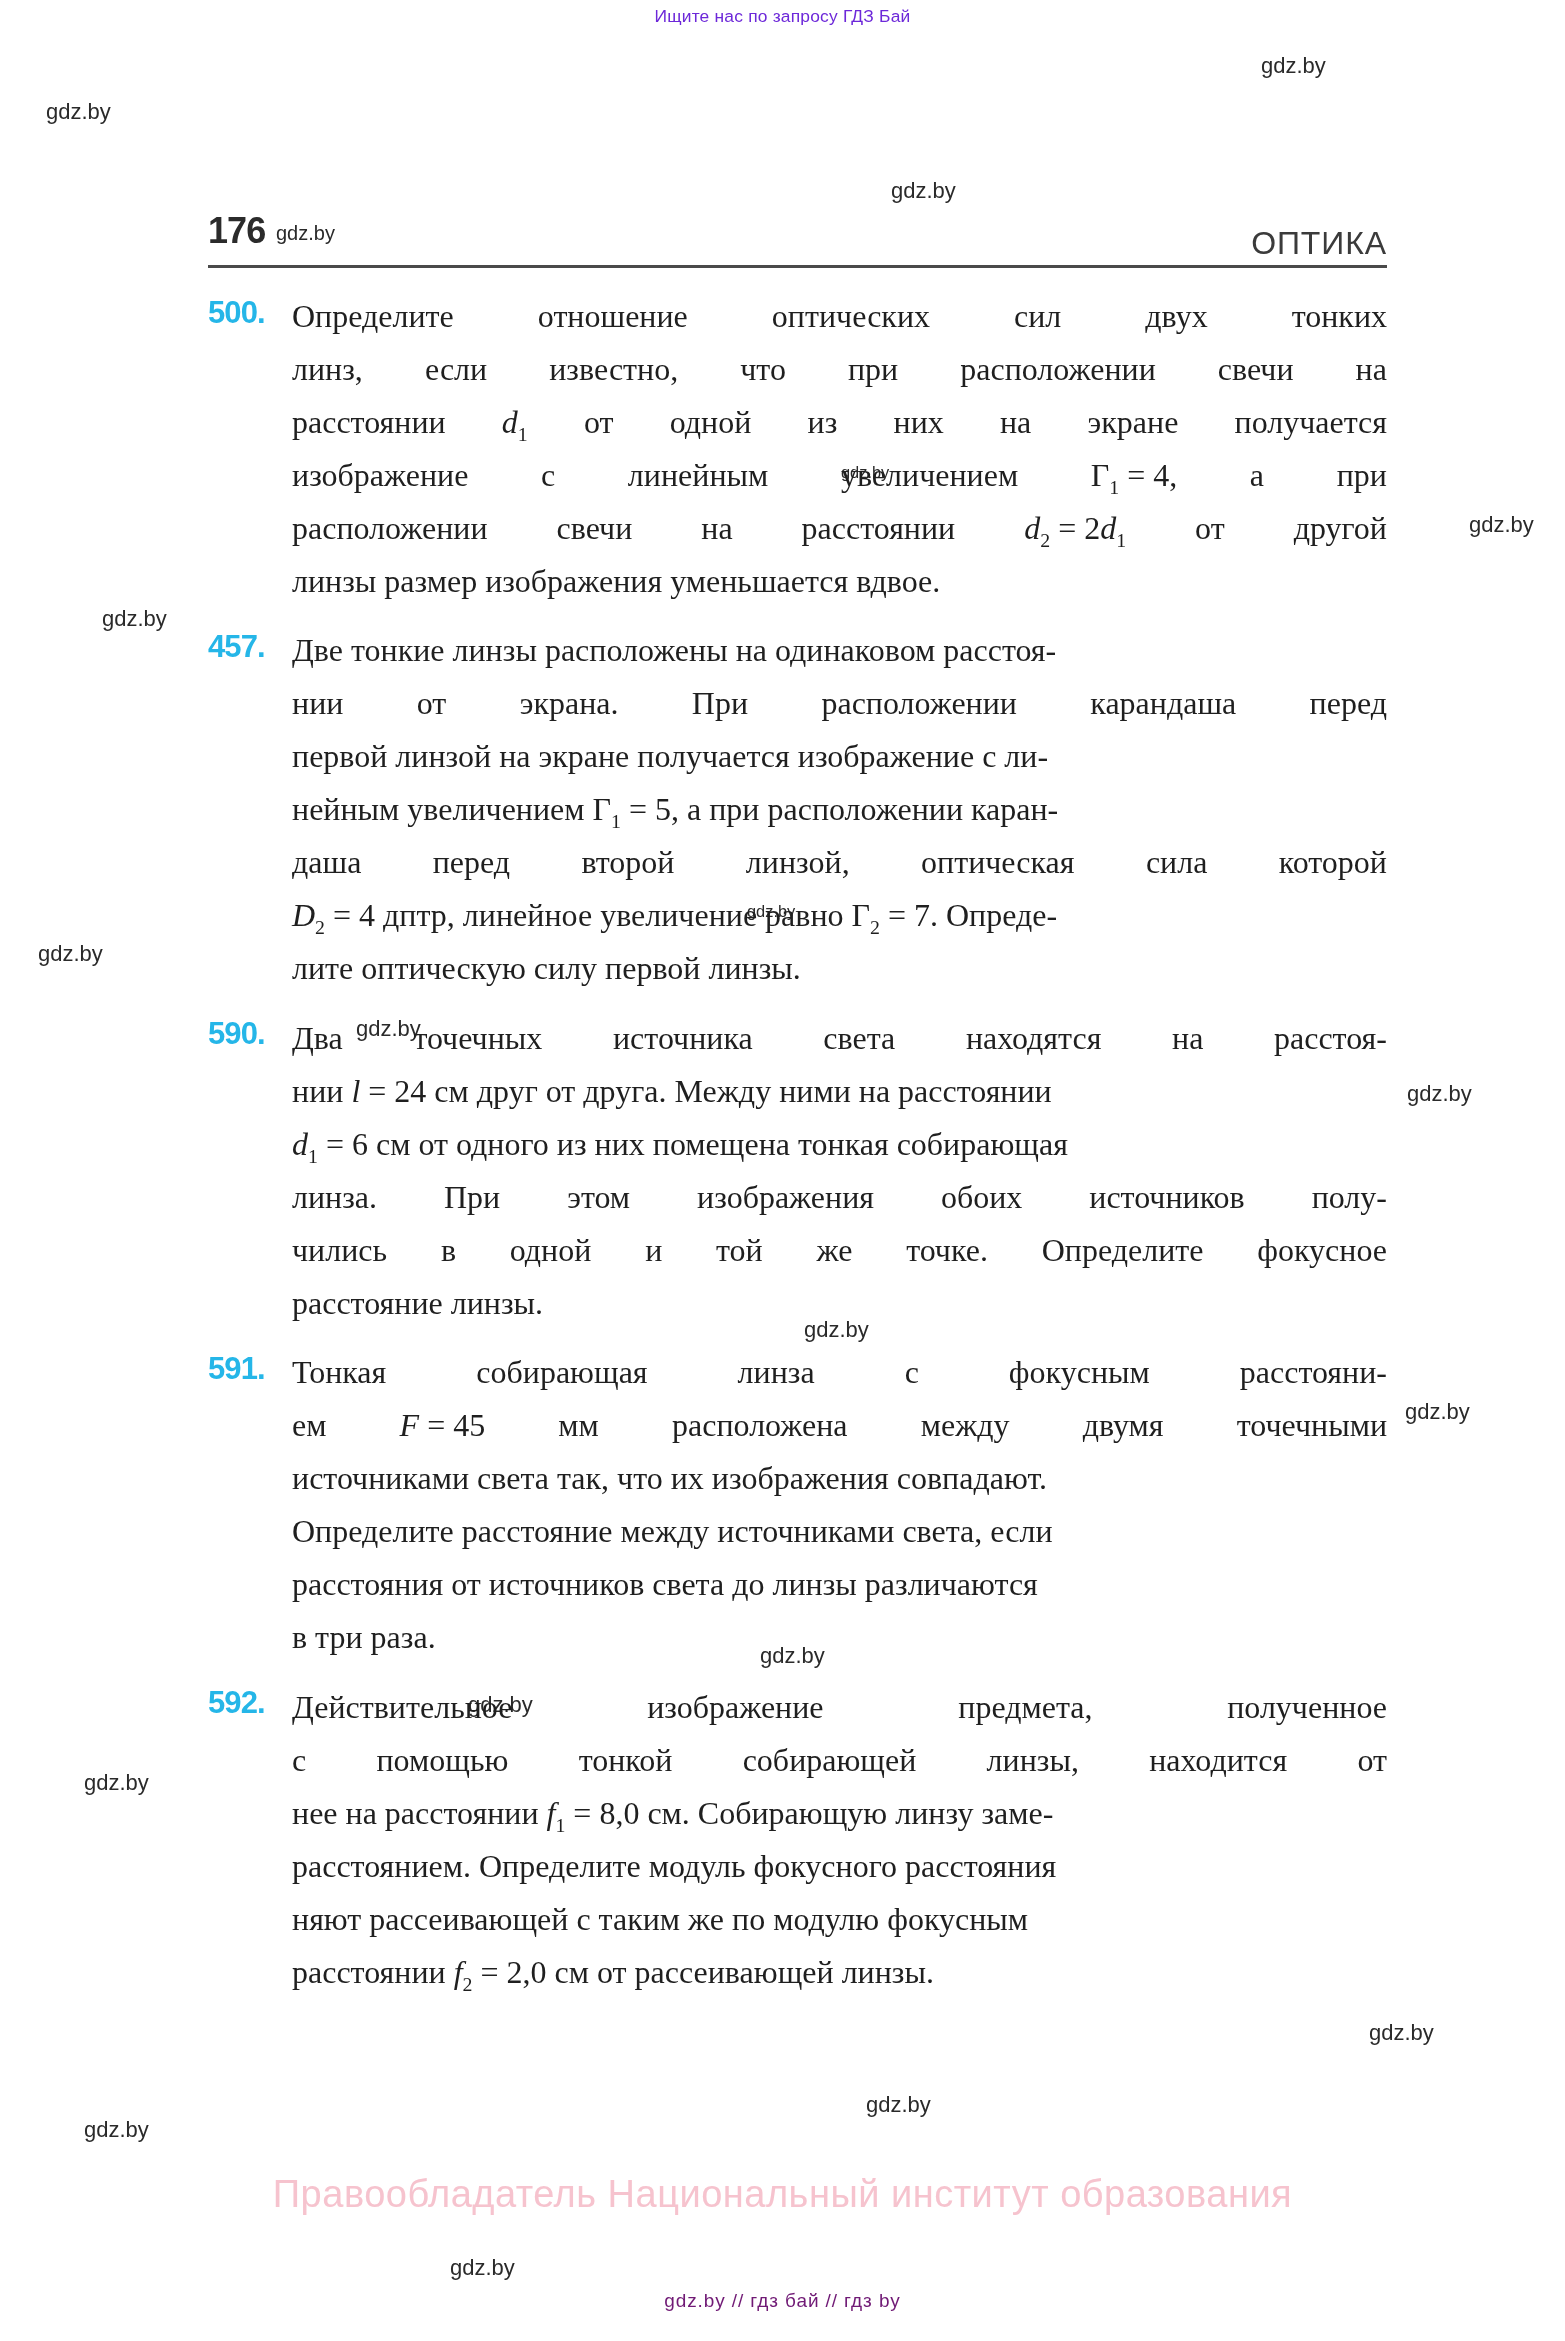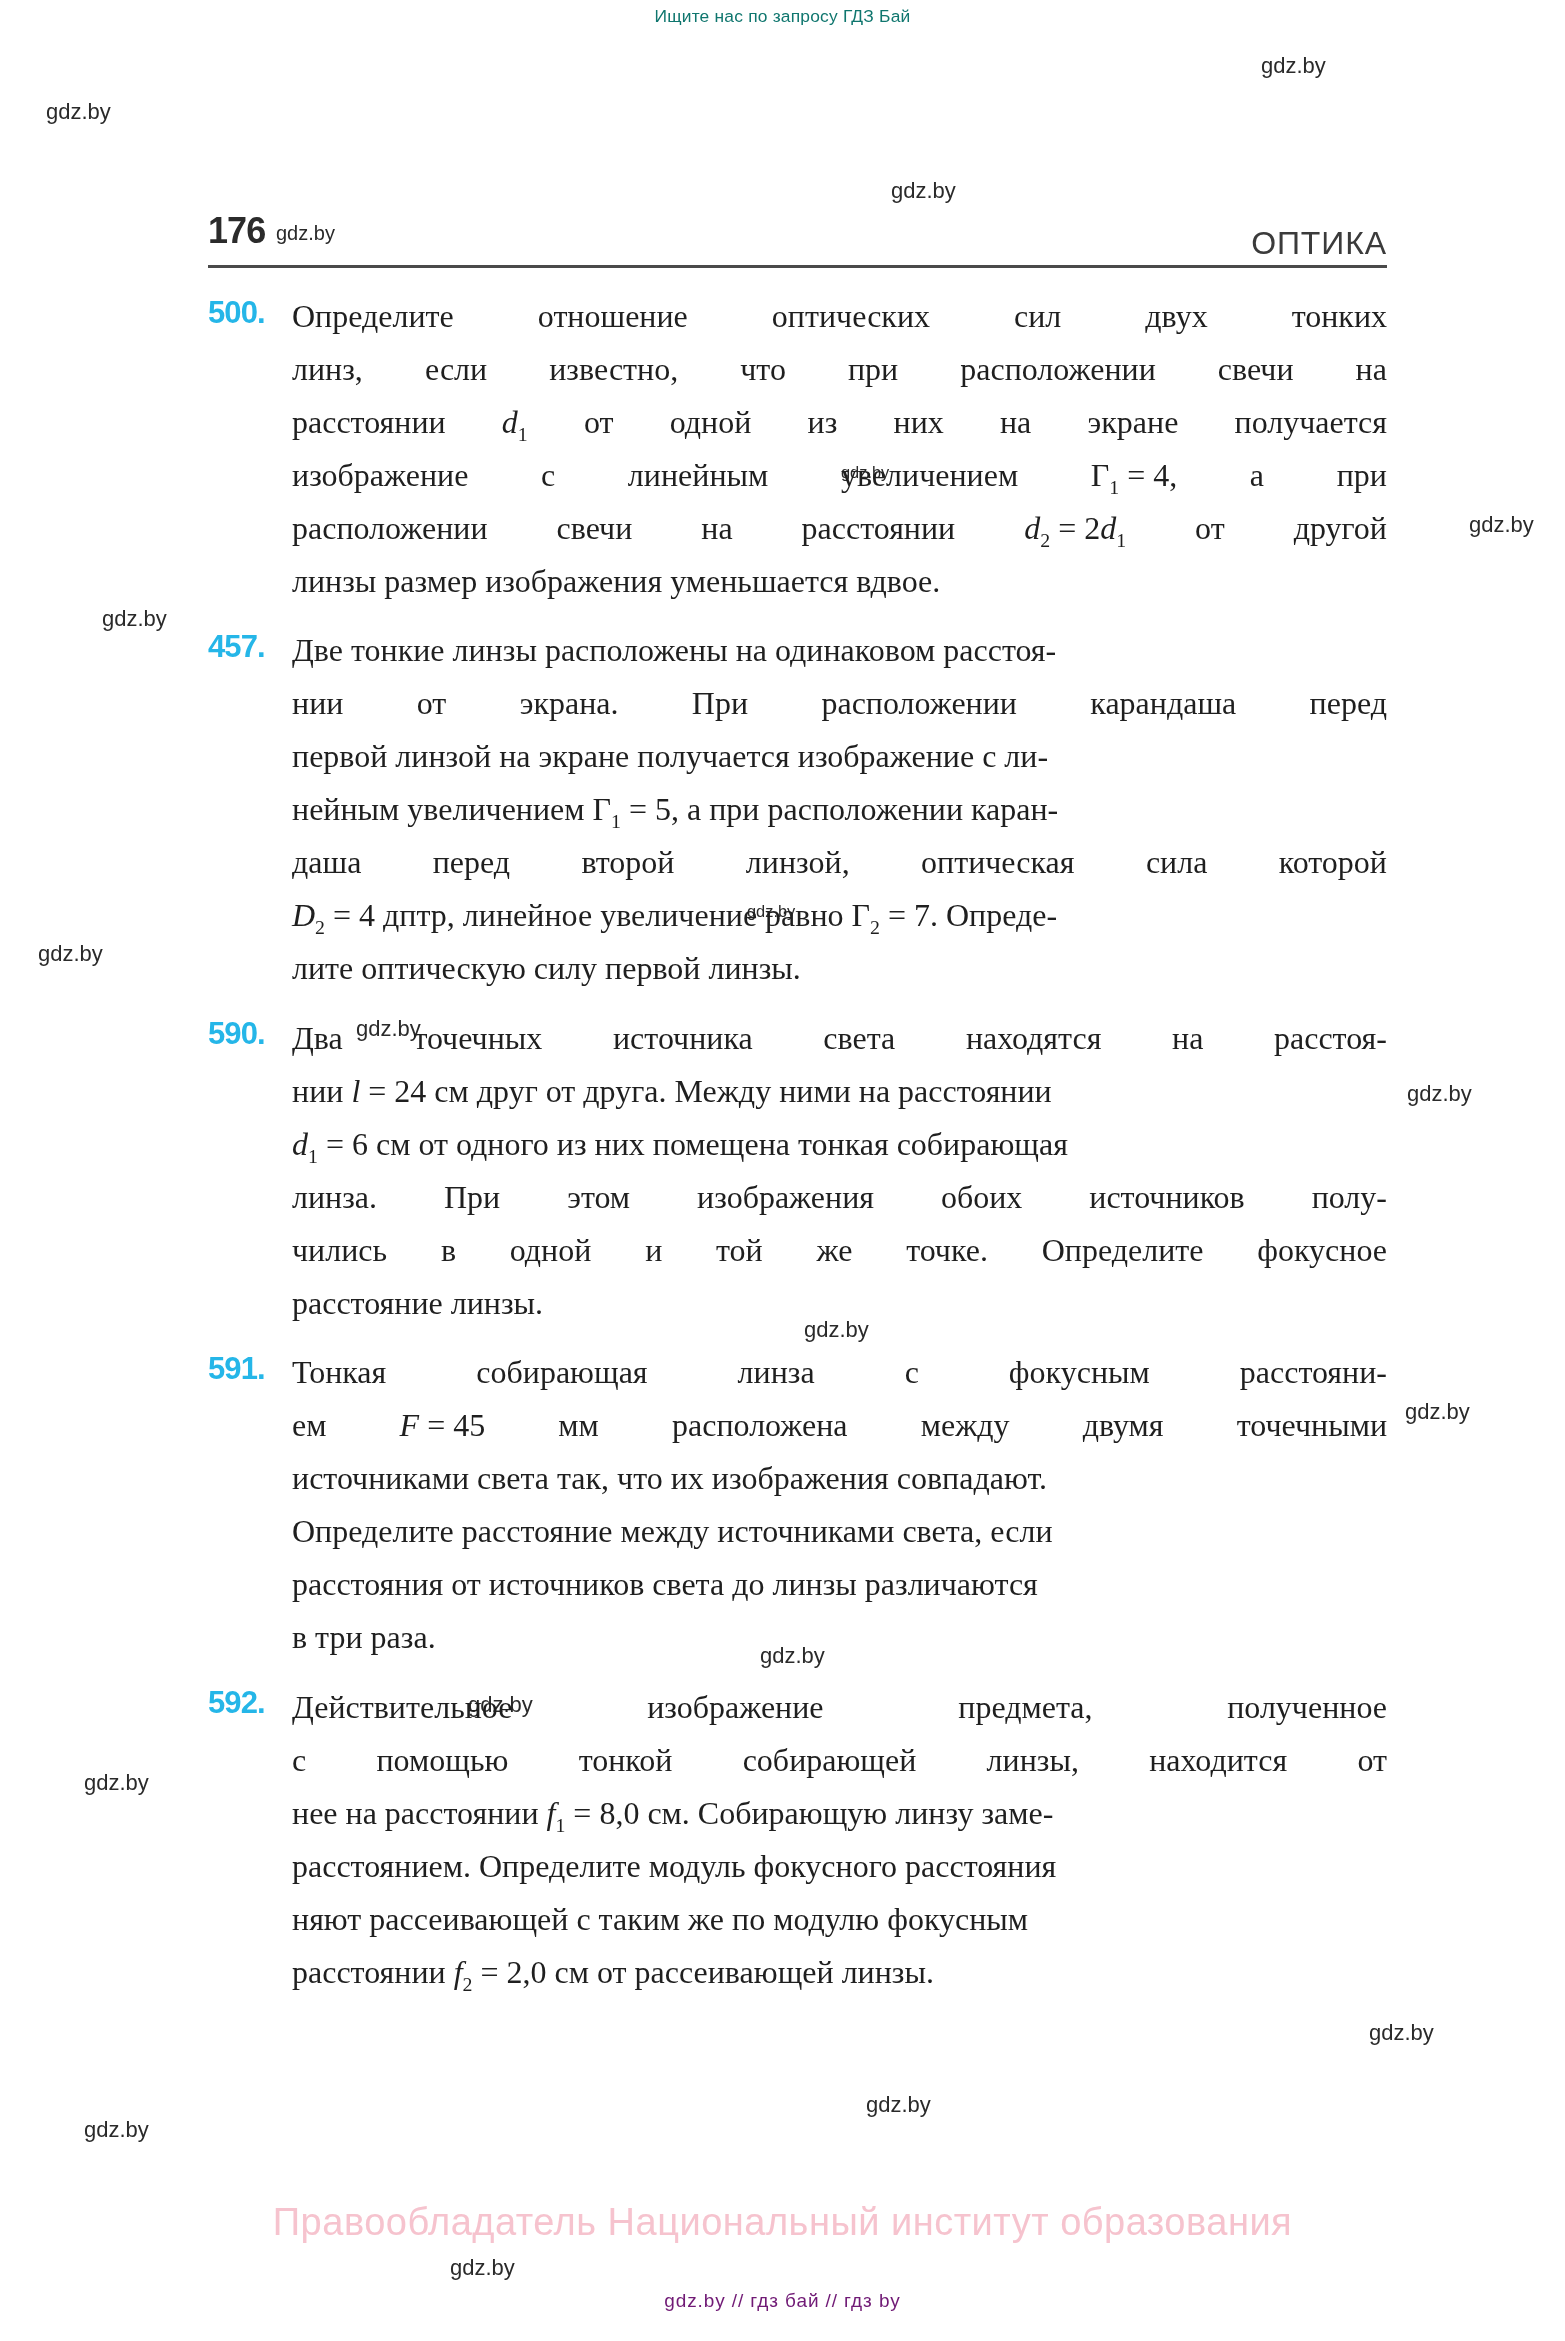--- a/index.html
+++ b/index.html
@@ -18,21 +18,21 @@
 
   
   .promo-banner {
     position: absolute;
     top: 5.5px;
     left: 0;
     width: 100%;
     text-align: center;
     font-family: "Liberation Sans", sans-serif;
     font-size: 17.4px;
-    color: #0f766e;
+    color: #6d28d9;
     letter-spacing: 0.2px;
   }
 
   
   .wm {
     position: absolute;
     font-family: "Liberation Sans", sans-serif;
     color: #2a2a2a;
     white-space: nowrap;
     font-weight: 400;
@@ -138,21 +138,20 @@
   .copyright-wm {
     position: absolute;
     left: 0;
     right: 0;
     top: 2173px;
     text-align: center;
     font-family: "Liberation Sans", sans-serif;
     font-size: 38px;
     color: #f6c3ce;
     letter-spacing: 0.5px;
-    margin-top: 28px;
   }
   .footer-links {
     position: absolute;
     left: 0;
     right: 0;
     top: 2290px;
     text-align: center;
     font-family: "Liberation Sans", sans-serif;
     font-size: 19px;
     color: #701a75;

